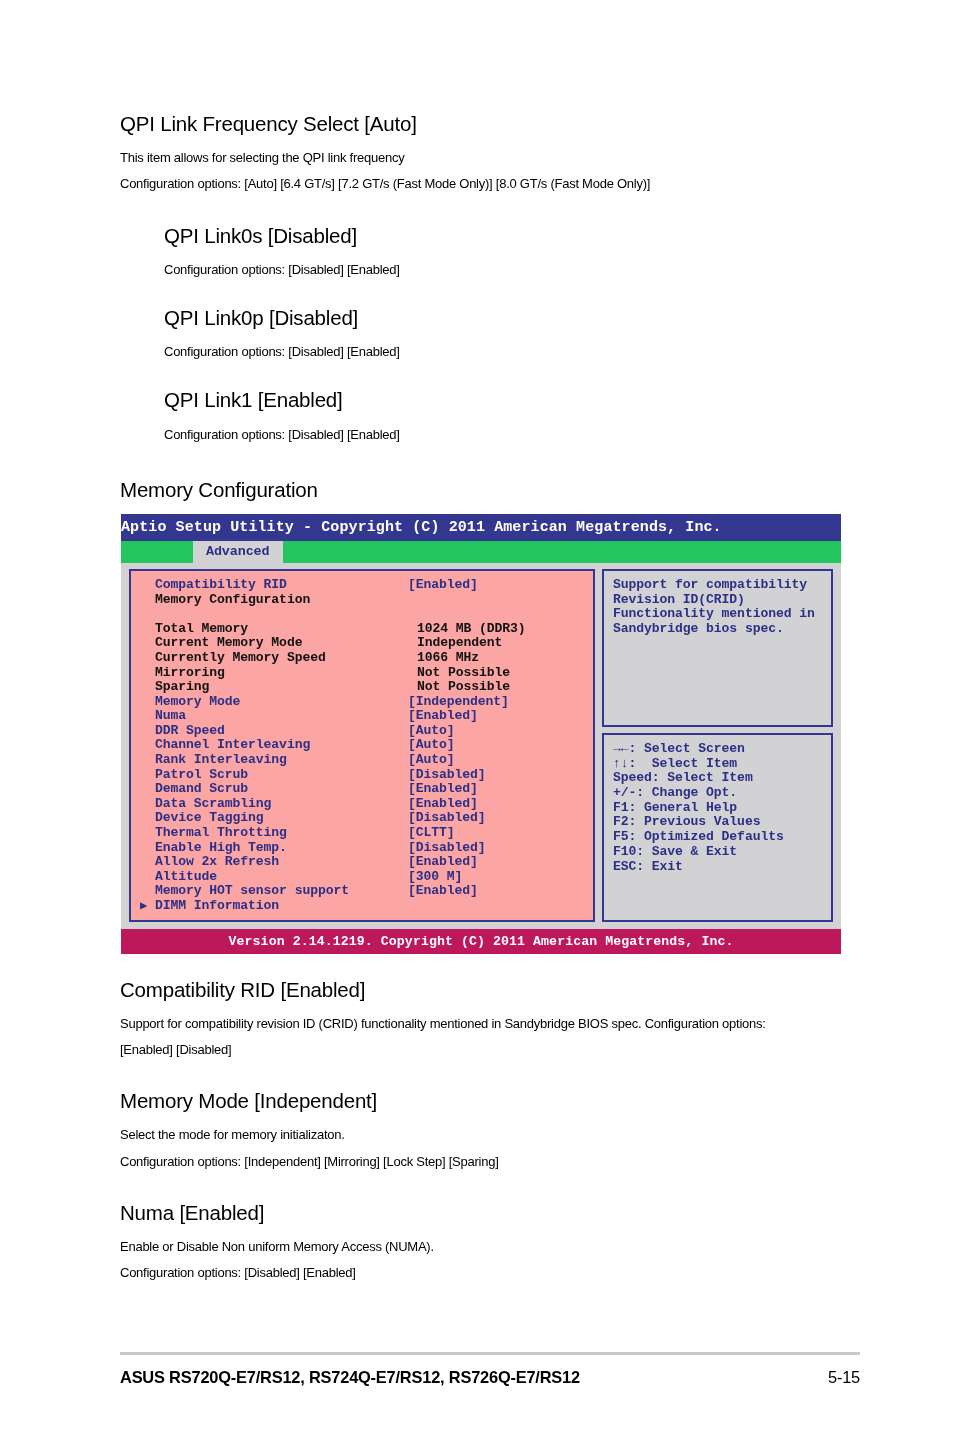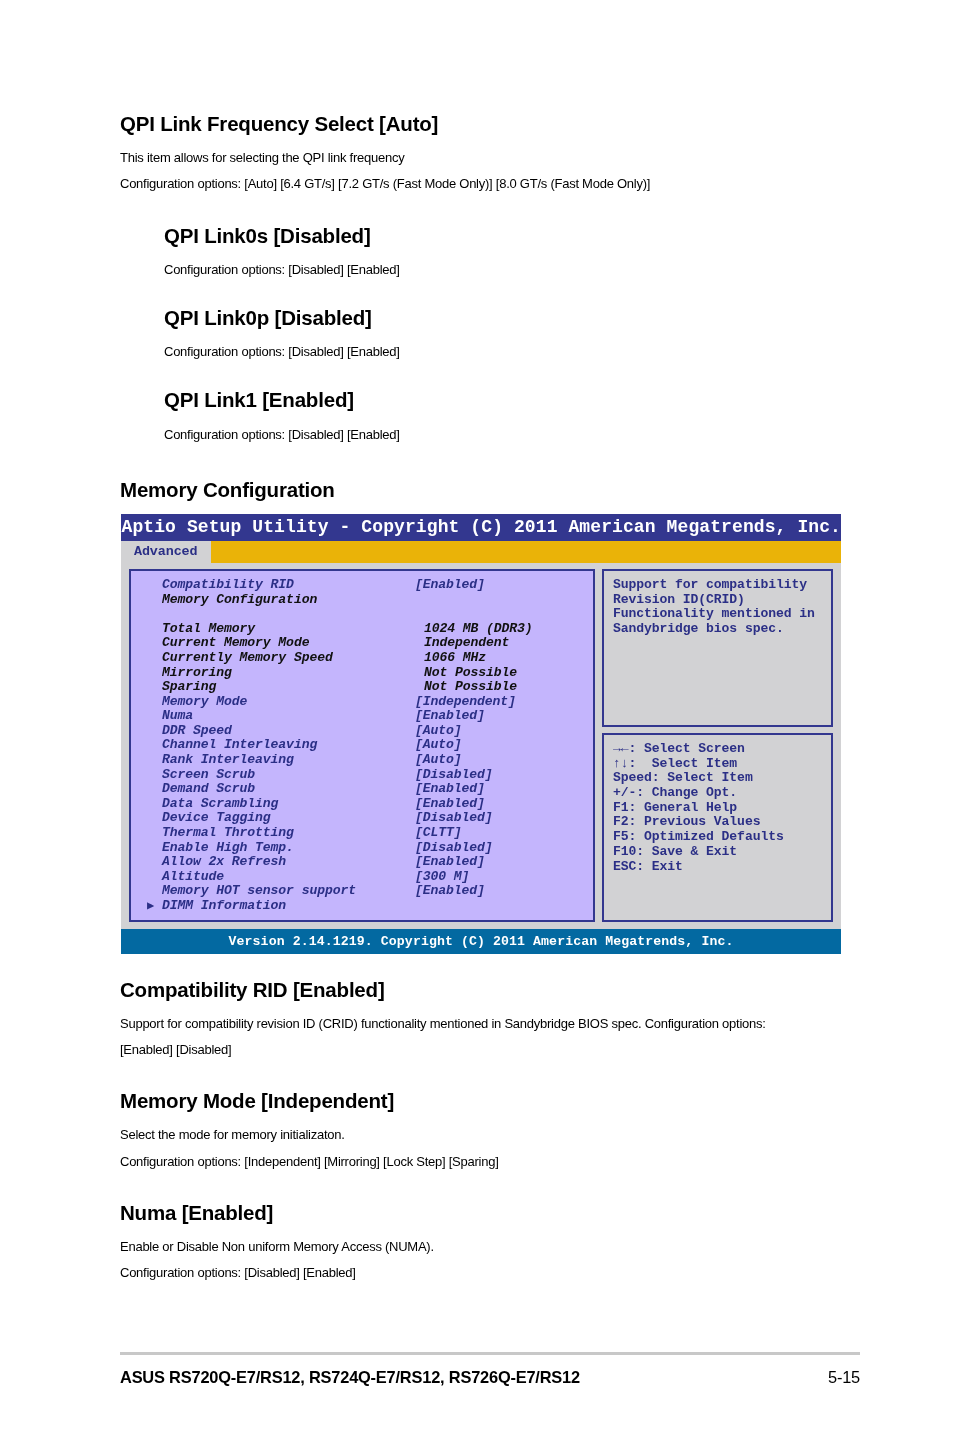--- a/index.html
+++ b/index.html
@@ -26,21 +26,21 @@
   .content {
     position: absolute;
     left: 120px;
     top: 112px;
     width: 740px;
   }
 
   h2.section-title {
     font-family: "Liberation Sans", sans-serif;
     font-size: 20.5px;
-    font-weight: bold;
+    font-weight: normal;
     letter-spacing: -0.2px;
     margin: 0 0 9px 0;
     line-height: 1.18;
     color: #000;
   }
 
   .body-text {
     font-family: "Liberation Sans", sans-serif;
     font-size: 13px;
     line-height: 26.2px;
@@ -64,31 +64,32 @@
     line-height: 14.6px;
     letter-spacing: -0.1px;
     color: #1c1c1c;
   }
 
   .bios-titlebar {
     background: #33378f;
     color: #ffffff;
     height: 27px;
     line-height: 27px;
-    text-align: right;
-    font-weight: bold;
-    font-size: 18px;
+    text-align: left;
+    font-weight: bold;
+    font-size: 15px;
     letter-spacing: 0.1px;
     position: relative;
   }
 
   .bios-tabrow {
-    background: #eab308;
+    background: #22c55e;
     height: 22px;
     position: relative;
+    padding-left: 72px;
   }
   .bios-tab {
     display: inline-block;
     background: #d2d2d4;
     color: #2b2f86;
     font-weight: bold;
     font-size: 13.4px;
     padding: 2px 13px 3px 13px;
     line-height: 17px;
     position: relative;
@@ -101,25 +102,24 @@
     background: #d2d2d4;
     display: flex;
     gap: 7px;
     align-items: stretch;
   }
 
   .bios-left {
     position: relative;
     width: 466px;
     border: 2px solid #33378f;
-    background: #c4b5fd;
-    padding: 7px 0 6px 9px;
+    background: #fca5a5;
+    padding: 7px 0 6px 2px;
     min-height: 344px;
     box-sizing: border-box;
-    font-style: italic;
   }
 
   .bios-right {
     flex: 1;
     display: flex;
     flex-direction: column;
     gap: 6px;
   }
 
   .help-box {
@@ -167,21 +167,21 @@
   .submenu-arrow {
     position: absolute;
     left: 7px;
     top: 1px;
     color: #2b2f86;
     font-size: 12px;
     line-height: 13px;
   }
 
   .bios-footer {
-    background: #0369a1;
+    background: #be185d;
     color: #ffffff;
     height: 25px;
     line-height: 25px;
     text-align: center;
     font-weight: bold;
     font-size: 13.2px;
     letter-spacing: 0.1px;
   }
 
   
@@ -255,21 +255,21 @@
             <div class="row info"><span class="label">Total Memory</span><span class="value">1024 MB (DDR3)</span></div>
             <div class="row info"><span class="label">Current Memory Mode</span><span class="value">Independent</span></div>
             <div class="row info"><span class="label">Currently Memory Speed</span><span class="value">1066 MHz</span></div>
             <div class="row info"><span class="label">Mirroring</span><span class="value">Not Possible</span></div>
             <div class="row info"><span class="label">Sparing</span><span class="value">Not Possible</span></div>
             <div class="row setting"><span class="label">Memory Mode</span><span class="value">[Independent]</span></div>
             <div class="row setting"><span class="label">Numa</span><span class="value">[Enabled]</span></div>
             <div class="row setting"><span class="label">DDR Speed</span><span class="value">[Auto]</span></div>
             <div class="row setting"><span class="label">Channel Interleaving</span><span class="value">[Auto]</span></div>
             <div class="row setting"><span class="label">Rank Interleaving</span><span class="value">[Auto]</span></div>
-            <div class="row setting"><span class="label">Screen Scrub</span><span class="value">[Disabled]</span></div>
+            <div class="row setting"><span class="label">Patrol Scrub</span><span class="value">[Disabled]</span></div>
             <div class="row setting"><span class="label">Demand Scrub</span><span class="value">[Enabled]</span></div>
             <div class="row setting"><span class="label">Data Scrambling</span><span class="value">[Enabled]</span></div>
             <div class="row setting"><span class="label">Device Tagging</span><span class="value">[Disabled]</span></div>
             <div class="row setting"><span class="label">Thermal Throtting</span><span class="value">[CLTT]</span></div>
             <div class="row setting"><span class="label">Enable High Temp.</span><span class="value">[Disabled]</span></div>
             <div class="row setting"><span class="label">Allow 2x Refresh</span><span class="value">[Enabled]</span></div>
             <div class="row setting"><span class="label">Altitude</span><span class="value">[300 M]</span></div>
             <div class="row setting"><span class="label">Memory HOT sensor support</span><span class="value">[Enabled]</span></div>
             <div class="row setting"><span class="submenu-arrow">▶</span><span class="label">DIMM Information</span><span class="value"></span></div>
           </div>

